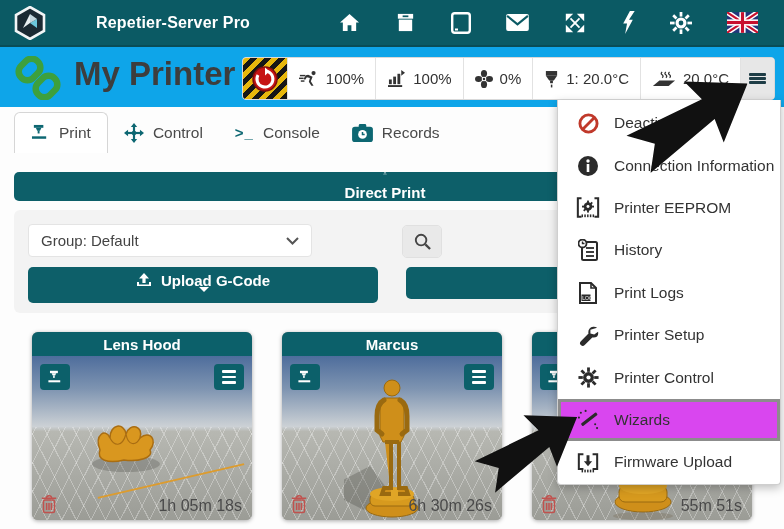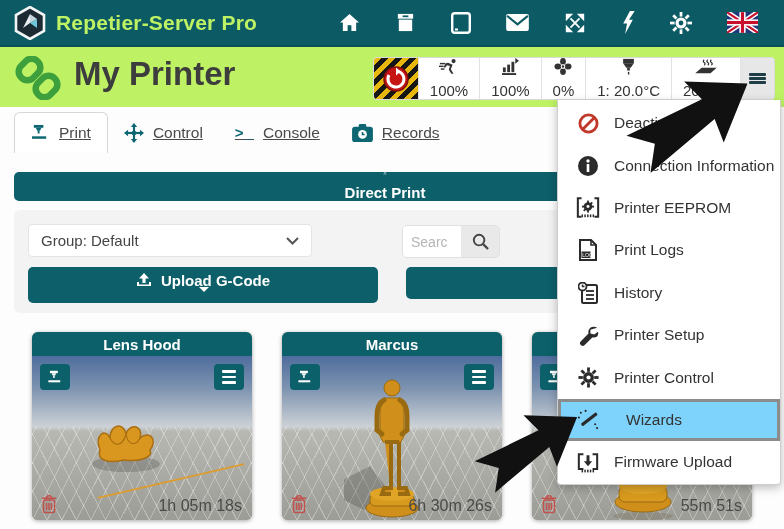--- a/index.html
+++ b/index.html
@@ -4,42 +4,42 @@
 <style>
   * { margin:0; padding:0; box-sizing:border-box; }
   html,body { background:#fff; }
   body { font-family:"Liberation Sans", sans-serif; }
   #screen { position:relative; width:784px; height:529px; overflow:hidden; background:#fdfdfd; }
 
   
   .topbar { position:absolute; left:0; top:0; width:784px; height:47px; background:#0b5a64;
             display:flex; align-items:center; padding:0 14px; border-bottom:2px solid #094d56; }
   .logo { width:32px; height:34px; margin-right:10px; }
-  .apptitle { color:#bef264; font-size:21px; font-weight:bold; letter-spacing:.2px; }
+  .apptitle { color:#ffffff; font-size:16px; font-weight:bold; letter-spacing:.2px;margin-left:40px; }
   .navicons { margin-left:auto; display:flex; align-items:center; gap:35px; padding-right:12px; }
   .navicons svg { display:block; }
 
   
-  .hdr { position:absolute; left:0; top:47px; width:784px; height:60px; background:#bef264; }
+  .hdr { position:absolute; left:0; top:47px; width:784px; height:60px; background:#0ea5e9; }
   .chain { position:absolute; left:13px; top:9px; }
   .pname { position:absolute; left:74px; top:8px; font-size:33px; font-weight:bold; color:#3d3d3d; }
 
   .statusbar { position:absolute; right:9px; top:10px; height:43px; display:flex; align-items:stretch;
                background:#fff; border:1px solid #d9d9d9; border-radius:4px; overflow:hidden; }
   .scell { display:flex; align-items:center; gap:7px; padding:0 11px; border-left:1px solid #e2e2e2;
-           font-size:15px; color:#333; white-space:nowrap;flex-direction:column; }
+           font-size:15px; color:#333; white-space:nowrap; }
   .scell:first-child { border-left:none; }
   .estop { width:44px; padding:0; justify-content:center;
            background:repeating-linear-gradient(135deg,#e7b70c 0 5px,#161616 5px 10px); }
   .menucell { background:#e7e7e7; width:34px; padding:0; justify-content:center; cursor:pointer; }
   .hbar { width:17px; height:2.6px; background:#1e3d46; border-radius:1px; margin:1.7px 0; }
 
   
   .tabbar { position:absolute; left:14px; top:112px; height:41px; display:flex; align-items:stretch; }
-  .tab { display:flex; align-items:center; gap:9px; padding:0 16px; font-size:15.5px; color:#4a4a4a; cursor:pointer;text-decoration:underline; }
+  .tab { display:flex; align-items:center; gap:9px; padding:0 16px; font-size:15.5px; color:#4a4a4a; cursor:pointer; }
   .tab.active { border:1px solid #d6d6d6; border-bottom:none; border-radius:6px 6px 0 0; background:#fff; }
   .tab svg { display:block; }
   .console-glyph { color:#0d6772; font-weight:bold; font-size:15px; letter-spacing:1px; }
 
   
   .btn-teal { background:#0d5f69; color:#fff; border:none; border-radius:5px; font-weight:bold;
               font-size:15px; display:flex; align-items:center; justify-content:center; gap:9px; cursor:pointer;
               font-family:"Liberation Sans", sans-serif;flex-direction:column; }
   .directprint { position:absolute; left:14px; top:172px; width:742px; height:29px; }
   .panel { position:absolute; left:14px; top:210px; width:742px; height:103px; background:#f3f3f3; border-radius:6px; }
@@ -80,21 +80,21 @@
   .oline { position:absolute; width:150px; height:2px; background:#dd9c2e; transform:rotate(-13deg);
            right:6px; bottom:38px; z-index:2; }
 
   
   .dropmenu { position:absolute; left:557px; top:100px; width:224px; height:385px; background:#fff;
               border:1px solid #cfcfcf; border-top:none; border-radius:0 0 4px 4px;
               box-shadow:0 3px 10px rgba(0,0,0,.25); z-index:30; padding-top:2px; }
   .mitem { height:42.4px; display:flex; align-items:center; cursor:pointer; }
   .micon { width:26px; margin-left:17px; display:flex; align-items:center; justify-content:center; }
   .mlabel { margin-left:13px; font-size:15.5px; color:#333; }
-  .mitem.hl { background:#7dd3fc; box-shadow:inset 0 0 0 3px #8c8c8c;gap:12px; }
+  .mitem.hl { background:#d946ef; box-shadow:inset 0 0 0 3px #8c8c8c; }
 
   
   .arrow { position:absolute; z-index:60; }
   .arrow polygon { fill:#111; }
 </style>
 </head>
 <body>
 
 <div id="screen">
 
@@ -306,21 +306,20 @@
   <div class="panel"></div>
 
   <div class="groupsel">
     <span>Group: Default</span>
     <svg class="chev" width="13" height="8" viewBox="0 0 13 8">
       <path d="M1 1 L6.5 6.5 L12 1" fill="none" stroke="#555" stroke-width="2"></path>
     </svg>
   </div>
 
   <div class="searchwrap">
-    <input type="text" placeholder="Searc" style="">
     <button class="searchbtn">
       <svg width="17" height="17" viewBox="0 0 18 18">
         <circle cx="7.5" cy="7.5" r="5.6" fill="none" stroke="#444" stroke-width="2"></circle>
         <line x1="12" y1="12" x2="17" y2="17" stroke="#444" stroke-width="2.4"></line>
       </svg>
     </button>
   </div>
 
   <button class="btn-teal uploadbtn">
     <span class="uploadmain">
@@ -502,43 +501,43 @@
             <rect x="12" y="18.5" width="1.6" height="3"></rect>
               <rect x="15" y="18.5" width="1.6" height="3"></rect>
             <rect x="18" y="18.5" width="1.6" height="3"></rect>
             </g>
         </svg>
       </span>
       <span class="mlabel">Printer EEPROM</span>
     </div>
     <div class="mitem">
       <span class="micon">
-        <svg width="18" height="22" viewBox="0 0 18 22">
-          <path d="M1 1 H12 L17 6 V21 H1 Z" fill="none" stroke="#2b2b2b" stroke-width="2"></path>
-          <path d="M12 1 V6 H17" fill="none" stroke="#2b2b2b" stroke-width="1.6"></path>
-          <rect x="2.5" y="12.5" width="9" height="6.5" fill="#2b2b2b"></rect>
-          <text x="3.3" y="17.8" font-size="5" fill="#fff" font-family="Liberation Sans, sans-serif">LOG</text>
-        </svg>
-      </span>
-      <span class="mlabel">Print Logs</span>
-    </div>
-    <div class="mitem">
-      <span class="micon">
         <svg width="20" height="22" viewBox="0 0 20 22">
           <rect x="4" y="3" width="15" height="18" rx="1.5" fill="none" stroke="#2b2b2b" stroke-width="2"></rect>
           <g stroke="#2b2b2b" stroke-width="1.8">
               <line x1="8" y1="9" x2="16" y2="9"></line>
             <line x1="8" y1="13" x2="16" y2="13"></line>
               <line x1="8" y1="17" x2="16" y2="17"></line>
             </g>
           <circle cx="4.5" cy="4.5" r="4" fill="#fff" stroke="#2b2b2b" stroke-width="1.8"></circle>
           <path d="M4.5 2.5 V4.5 H6.5" fill="none" stroke="#2b2b2b" stroke-width="1.4"></path>
         </svg>
       </span>
       <span class="mlabel">History</span>
+    </div>
+    <div class="mitem">
+      <span class="micon">
+        <svg width="18" height="22" viewBox="0 0 18 22">
+          <path d="M1 1 H12 L17 6 V21 H1 Z" fill="none" stroke="#2b2b2b" stroke-width="2"></path>
+          <path d="M12 1 V6 H17" fill="none" stroke="#2b2b2b" stroke-width="1.6"></path>
+          <rect x="2.5" y="12.5" width="9" height="6.5" fill="#2b2b2b"></rect>
+          <text x="3.3" y="17.8" font-size="5" fill="#fff" font-family="Liberation Sans, sans-serif">LOG</text>
+        </svg>
+      </span>
+      <span class="mlabel">Print Logs</span>
     </div>
     <div class="mitem">
       <span class="micon">
         <svg width="21" height="21" viewBox="0 0 22 22">
           <path d="M20 3 A6 6 0 0 0 12 4 A6 6 0 0 0 11 9 L3 17 A2.6 2.6 0 0 0 7 21 L15 13 A6 6 0 0 0 20 12 A6 6 0 0 0 21 7 L17 10 L13 9 L13 5 Z" fill="#2b2b2b"></path>
         </svg>
       </span>
       <span class="mlabel">Printer Setup</span>
     </div>
     <div class="mitem">

